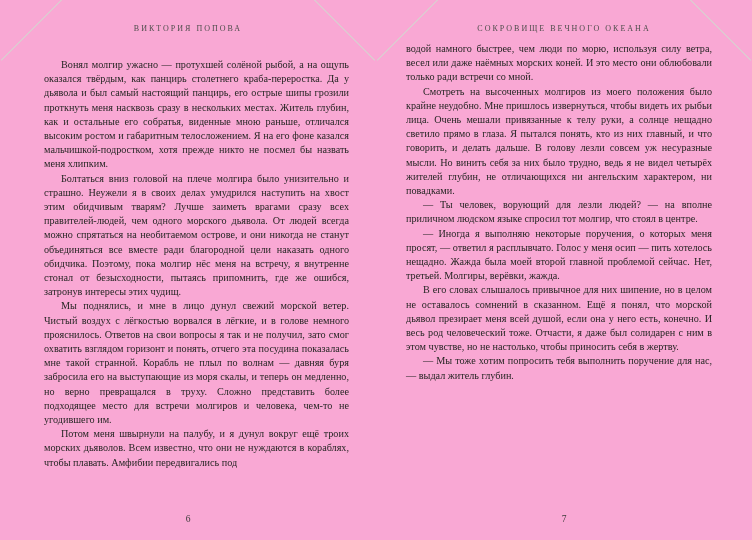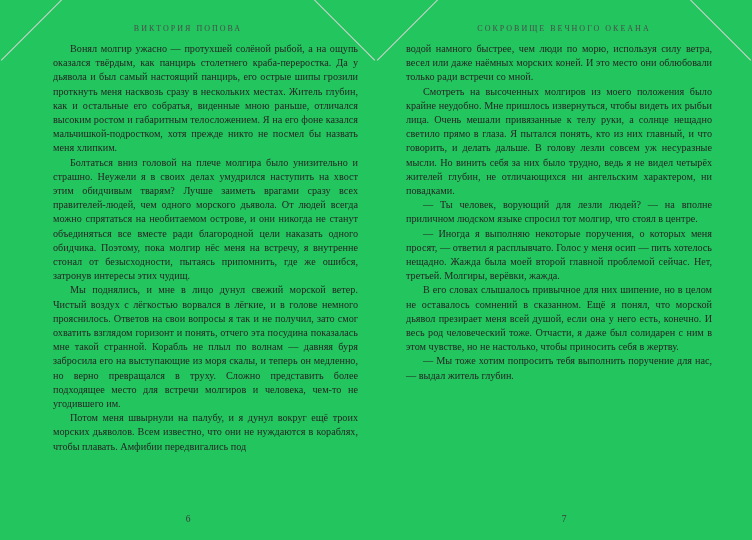--- a/index.html
+++ b/index.html
@@ -10,21 +10,21 @@
     width: 752px;
     height: 540px;
     background: #fbfaf8;
     font-family: "Liberation Serif", "DejaVu Serif", serif;
     overflow: hidden;
   }
   .spread {
     position: relative;
     width: 752px;
     height: 540px;
-    background: #22c55e;
+    background: #f9a8d4;
   }
   .page {
     position: absolute;
     top: 0;
     width: 376px;
     height: 540px;
   }
   .page-left  { left: 0; }
   .page-right { left: 376px; }
 
@@ -37,21 +37,21 @@
     font-size: 8px;
     letter-spacing: 2px;
     color: #4d4d4b;
     text-transform: uppercase;
   }
 
   .text-column {
     position: absolute;
     top: 42px;
   }
-  .page-left  .text-column { left: 53px; width: 305px; }
+  .page-left  .text-column { left: 44px; width: 305px; margin-top: 16px; }
   .page-right .text-column { left: 30px; width: 306px; }
 
   .para {
     margin: 0;
     text-indent: 17px;
     font-size: 10.2px;
     line-height: 14.2px;
     text-align: justify;
     color: #262624;
   }

